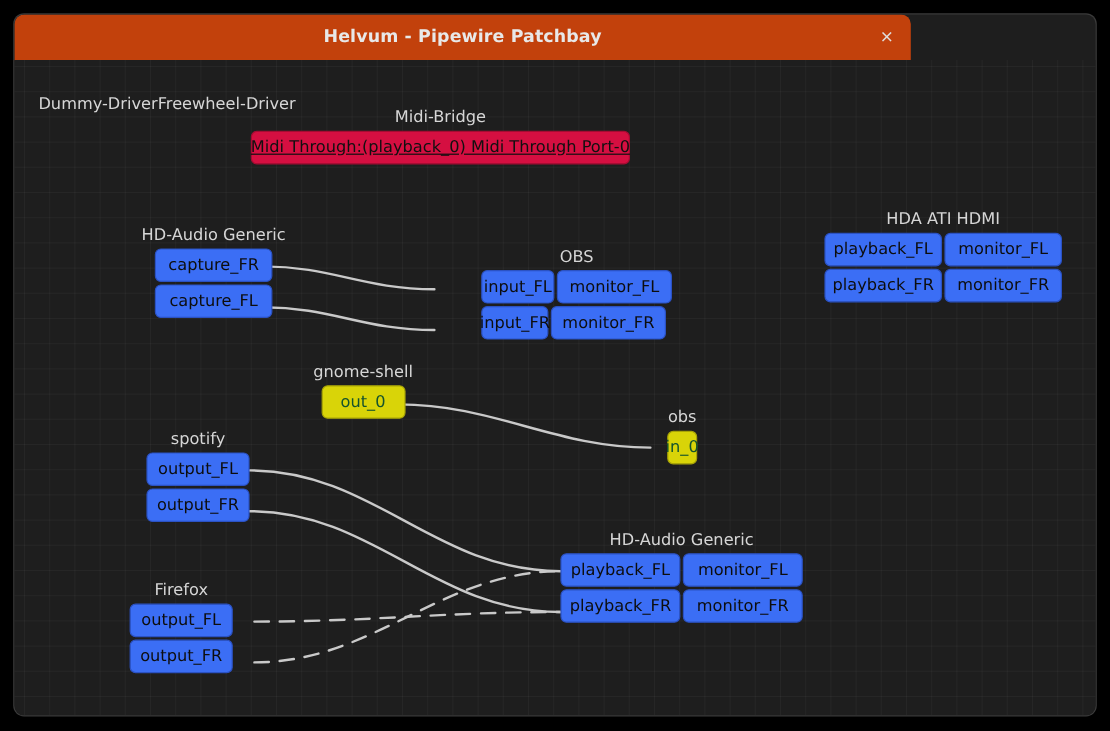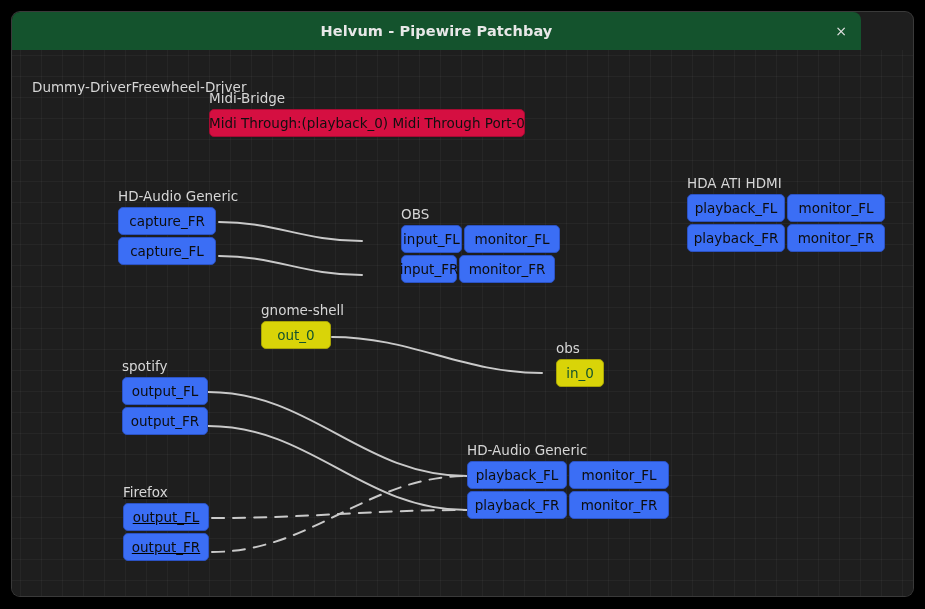--- a/index.html
+++ b/index.html
@@ -22,23 +22,23 @@
     border-radius: 8px;
     overflow: hidden;
     background: #1e1e1e;
     box-shadow: 0 0 0 1px #3a3a3a;
   }
 
   
   #titlebar {
     position: absolute;
     left: 0; top: 0;
-    width: 849px;
+    width: 747px;
     height: 38px;
-    background: #14532d;
+    background: #c2410c;
     border-bottom: 1px solid #1a1a1a;
     border-top-left-radius: 8px;
     border-top-right-radius: 8px;
     display: flex;
     align-items: center;
     justify-content: center;
   }
   #window-title {
     color: #e8e8e8;
     font-size: 14.5px;
@@ -84,21 +84,21 @@
     width: 901px;
     height: 546px;
     pointer-events: none;
   }
 
   
   .node {
     position: absolute;
     display: flex;
     flex-direction: column;
-    align-items: flex-start;
+    align-items: center;
   }
   .node-title {
     color: #d6d6d6;
     font-size: 13.5px;
     margin-bottom: 3px;
     white-space: nowrap;
     user-select: none;
   }
   .port-grid {
     display: flex;
@@ -129,20 +129,21 @@
   }
   .port.midi {
     background: #d9d408;
     border: 1px solid #a8a406;
     color: #14532d;
   }
   .port.midi-red {
     background: #d50f41;
     border: 1px solid #a60b32;
     color: #101010;
+    text-decoration: underline;
   }
 
   
   #driver-labels {
     position: absolute;
     left: 20px;
     top: 28px;
     display: flex;
     flex-direction: row;
     line-height: 1.45;
@@ -232,21 +233,21 @@
           <div class="port-grid">
             <div class="port-row">
               <div class="port midi" style="width: 70px;">out_0</div>
             </div>
           </div>
         </div>
         <div class="node" style="left: 544px; top: 290px;">
           <div class="node-title">obs</div>
           <div class="port-grid">
             <div class="port-row">
-              <div class="port midi" style="width: 48px;">in_0</div>
+              <div class="port midi" style="width: 25px;">in_0</div>
             </div>
           </div>
         </div>
         <div class="node" style="left: 110px; top: 308px;">
           <div class="node-title">spotify</div>
           <div class="port-grid">
             <div class="port-row">
               <div class="port audio" style="width: 86px;">output_FL</div>
             </div>
             <div class="port-row">
@@ -260,21 +261,21 @@
             <div class="port-row">
               <div class="port audio" style="width: 100px;">playback_FL</div>
               <div class="port audio" style="width: 100px;">monitor_FL</div>
             </div>
             <div class="port-row">
               <div class="port audio" style="width: 100px;">playback_FR</div>
               <div class="port audio" style="width: 100px;">monitor_FR</div>
             </div>
           </div>
         </div>
-        <div class="node" style="left: 111px; top: 434px; text-decoration: underline;">
+        <div class="node" style="left: 96px; top: 434px;">
           <div class="node-title">Firefox</div>
           <div class="port-grid">
             <div class="port-row">
               <div class="port audio" style="width: 86px;">output_FL</div>
             </div>
             <div class="port-row">
               <div class="port audio" style="width: 86px;">output_FR</div>
             </div>
           </div>
         </div>

